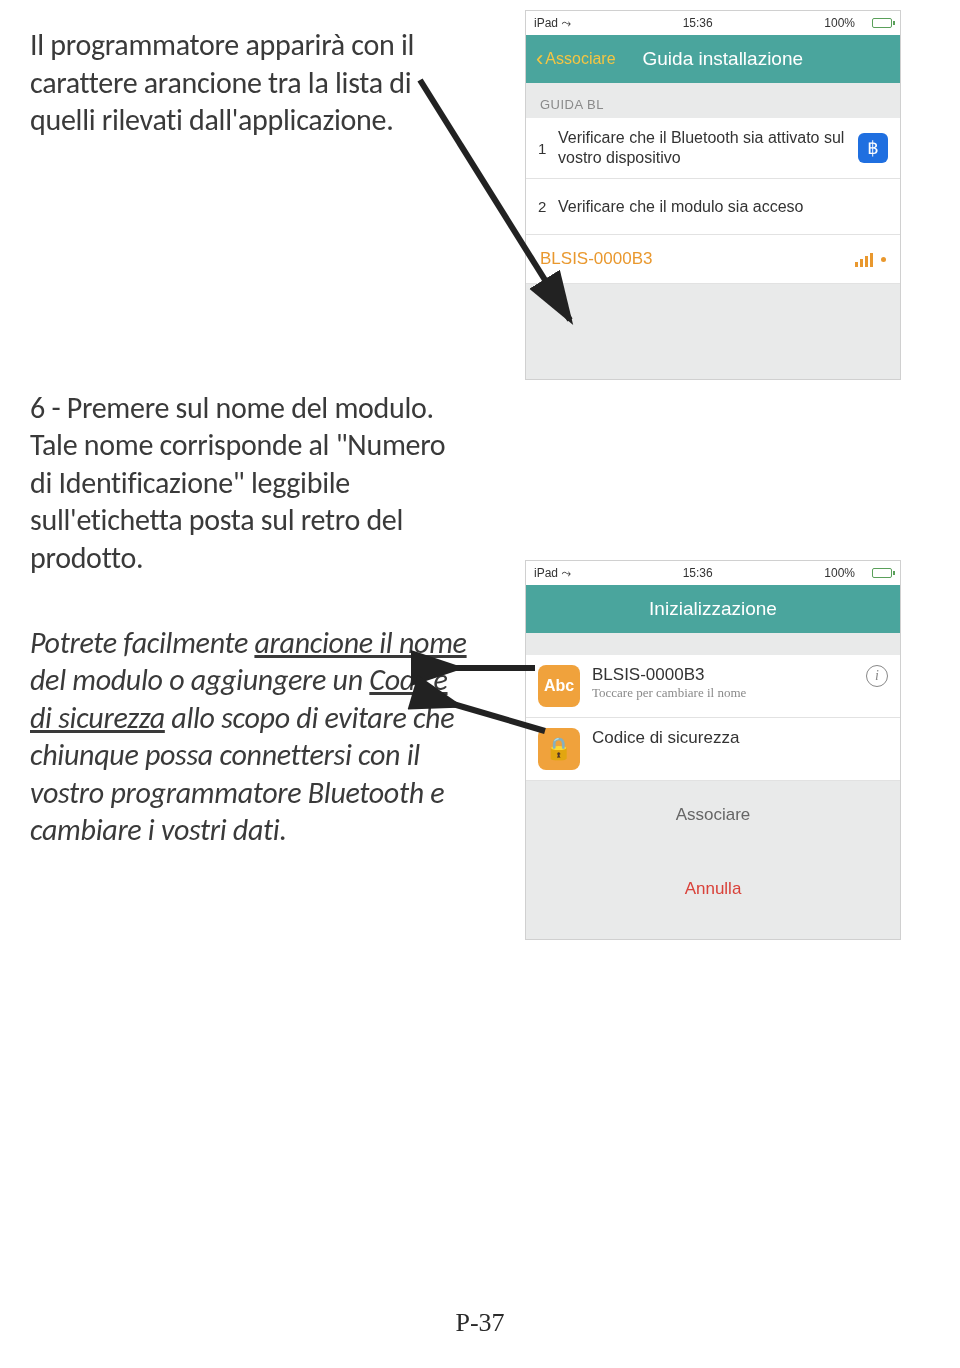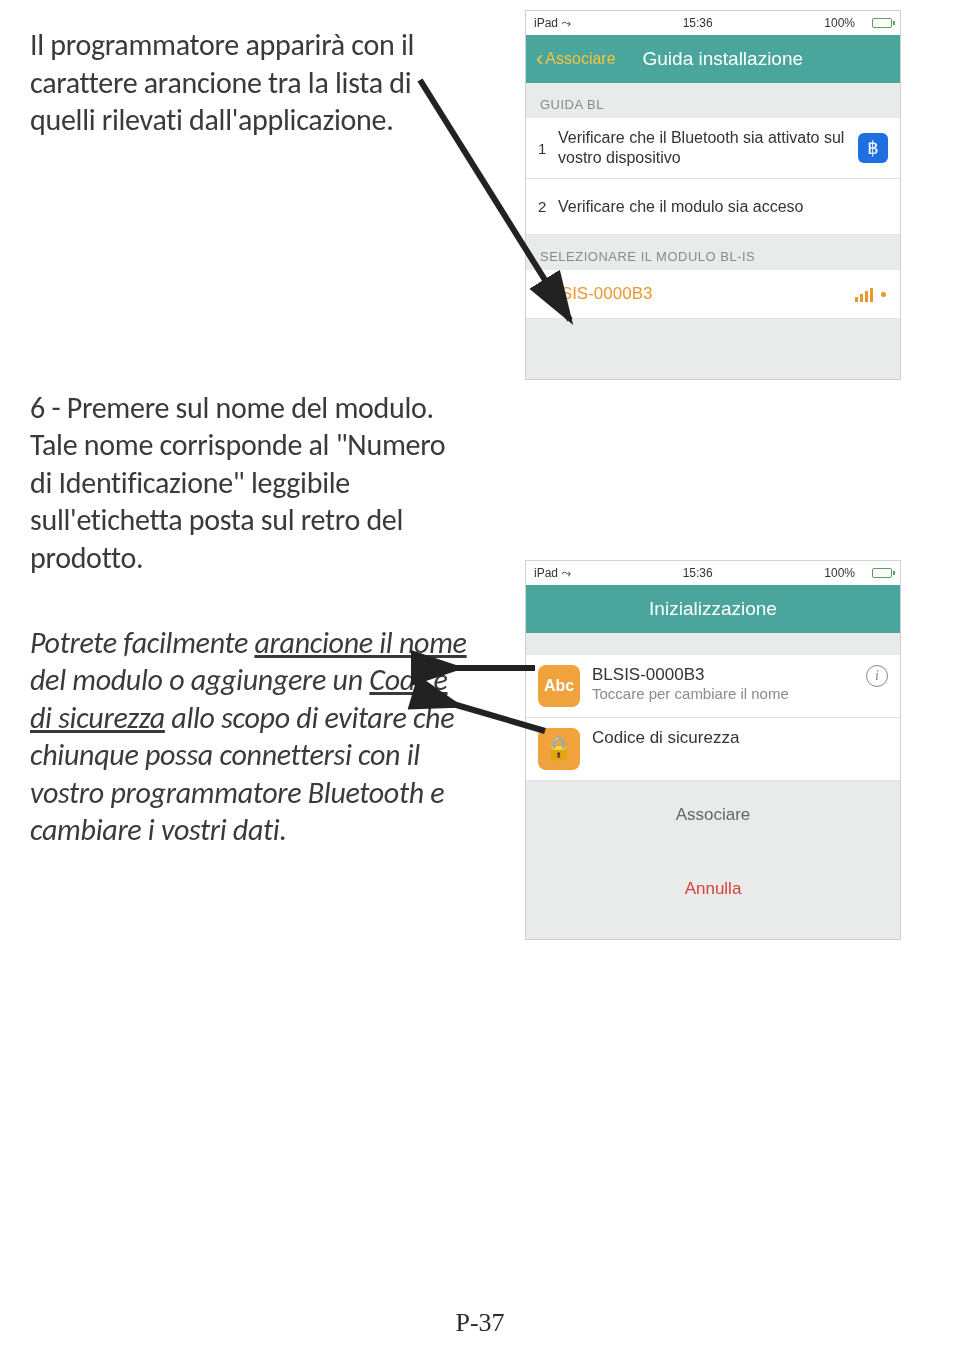--- a/index.html
+++ b/index.html
@@ -116,21 +116,21 @@
     border-bottom:1px solid #e2e2e2; min-height:58px;
   }
   .orange-box, .lock-box {
     width:42px; height:42px; border-radius:8px; display:flex; align-items:center; justify-content:center;
     color:#fff; font-size:16px; font-weight:600; margin-right:12px;
   }
   .orange-box{ background:#f0a23c;}
   .lock-box{ background:#f0a23c; font-size:22px;}
   .big-row .main { flex:1;}
   .big-row .main .title{ color:#333; font-size:17px;}
-  .big-row .main .sub{ color:#8a8a8a; font-size:15px;}
+  .big-row .main .sub{ color:#8a8a8a; font-size:13px;font-family:Liberation Serif, serif;}
   .info-circle{
     width:22px;height:22px;border:1.5px solid #888;border-radius:50%;
     display:flex;align-items:center;justify-content:center;color:#888;font-size:14px;font-style:italic;font-family:serif;
   }
   .center-link{
     text-align:center; padding:24px 0 6px; color:#666; font-size:17px;
   }
   .cancel-link{
     text-align:center; padding:18px 0; color:#d9423a; font-size:17px;
   }
@@ -186,21 +186,20 @@
   <div class="section-header">GUIDA BL</div>
   <div class="row">
     <span class="num">1</span>
     <span class="txt">Verificare che il Bluetooth sia attivato sul vostro dispositivo</span>
     <span class="bt-badge">฿</span>
   </div>
   <div class="row">
     <span class="num">2</span>
     <span class="txt">Verificare che il modulo sia acceso</span>
   </div>
-  <div class="section-header">SELEZIONARE IL MODULO BL-IS</div>
   <div class="module-row">
     <span>BLSIS-0000B3</span>
     <span class="signal">
       <span></span>
         <span></span>
         <span></span>
         <span></span>
         <span class="dot"></span>
     </span>
   </div>

